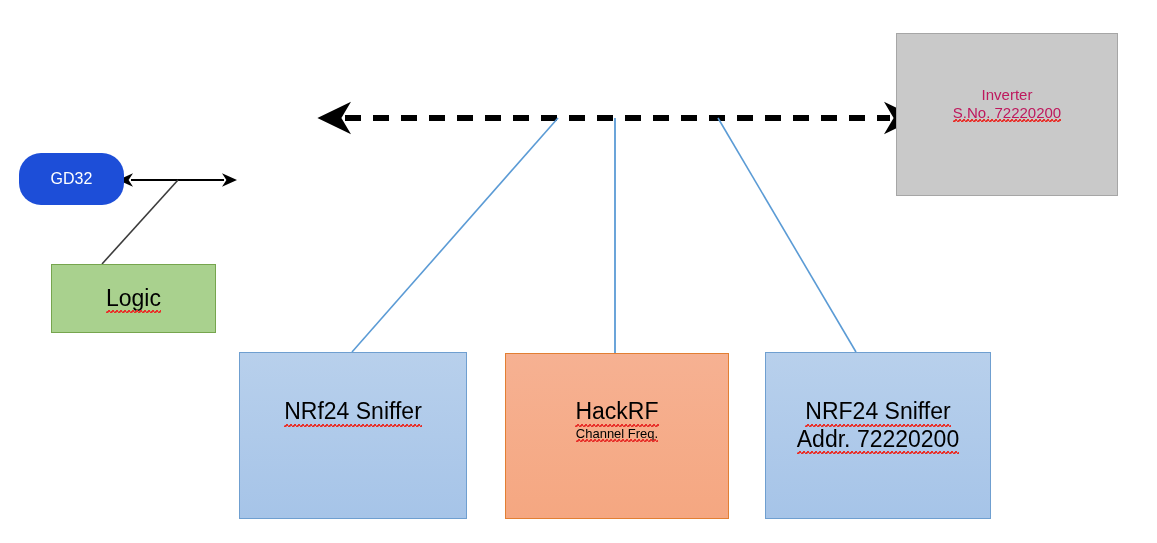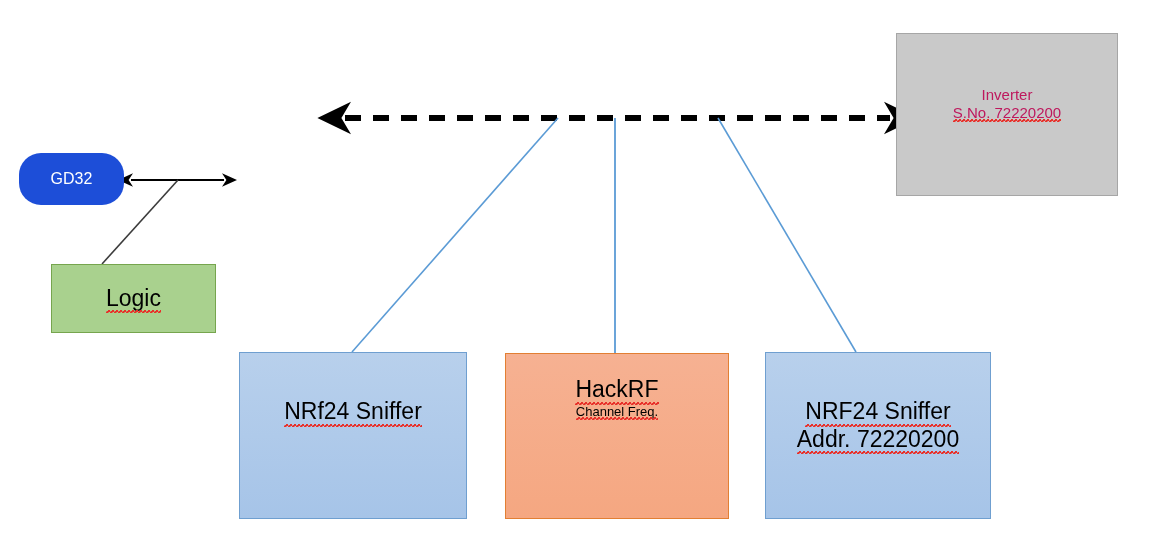--- a/index.html
+++ b/index.html
@@ -138,21 +138,21 @@
     border: 1px solid #6f9fd0;
     padding-top: 45px;
   }
   #hackrf-box {
     left: 505px;
     top: 353px;
     width: 224px;
     height: 166px;
     background: linear-gradient(180deg, #f6b192 0%, #f5a781 100%);
     border: 1px solid #e27f33;
-    padding-top: 22px;
+    padding-top: 44px;
   }
   .bottom-box .big {
     font-size: 23px;
     color: #000000;
   }
   #hackrf-box .big {
     font-size: 23px;
   }
   #hackrf-box .small {
     font-size: 13px;

